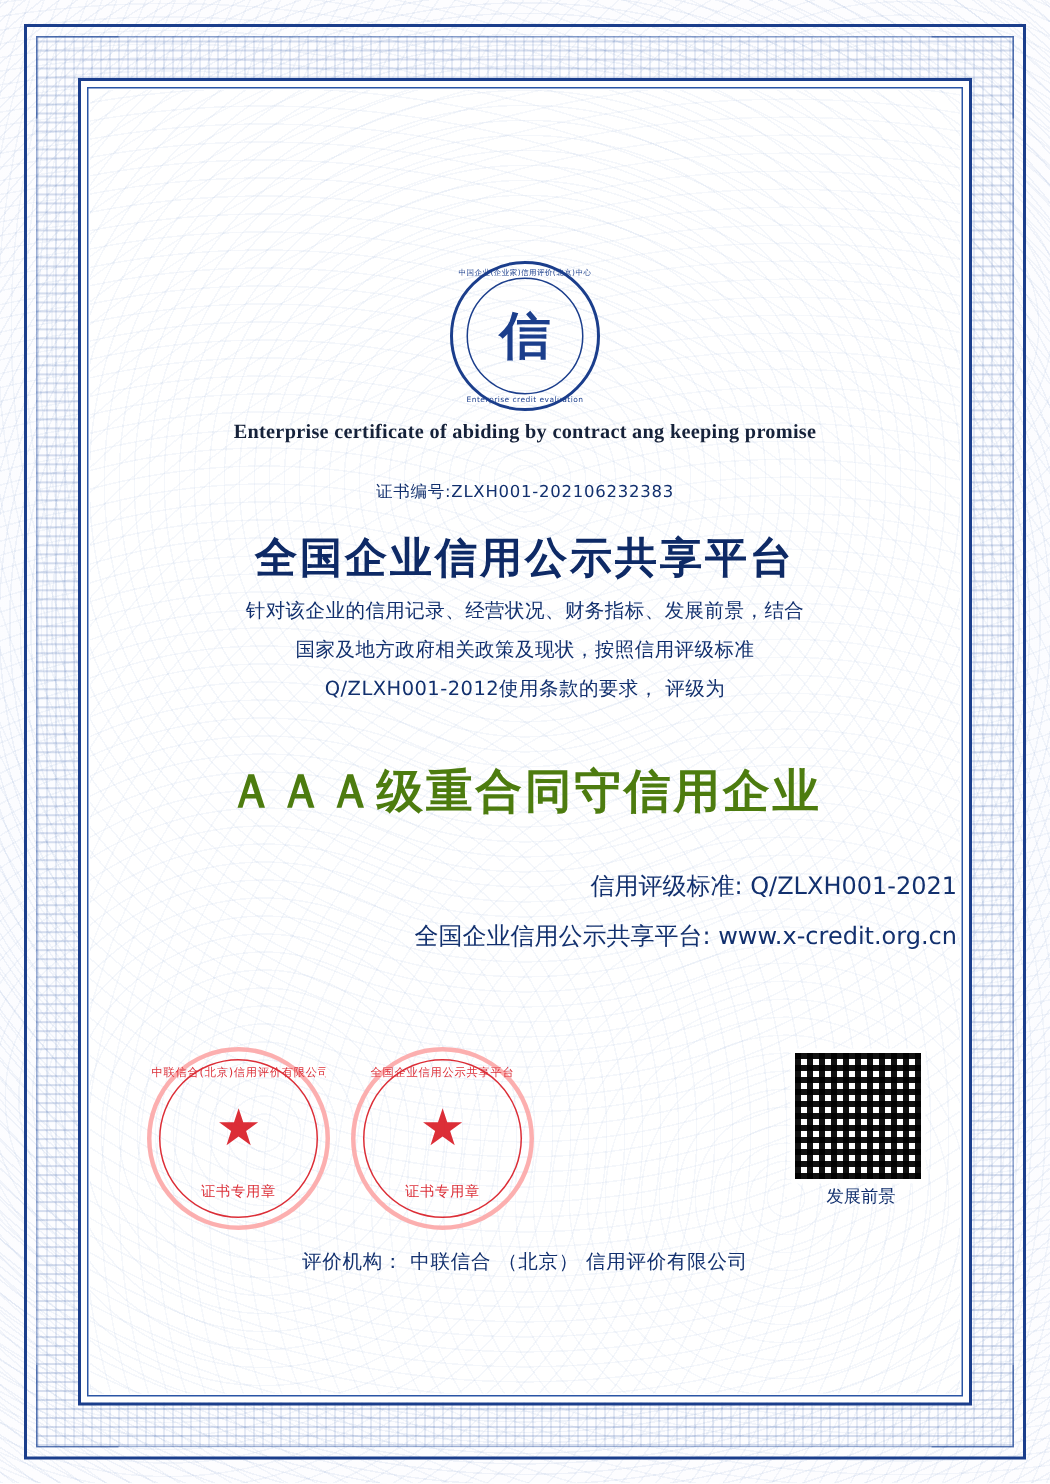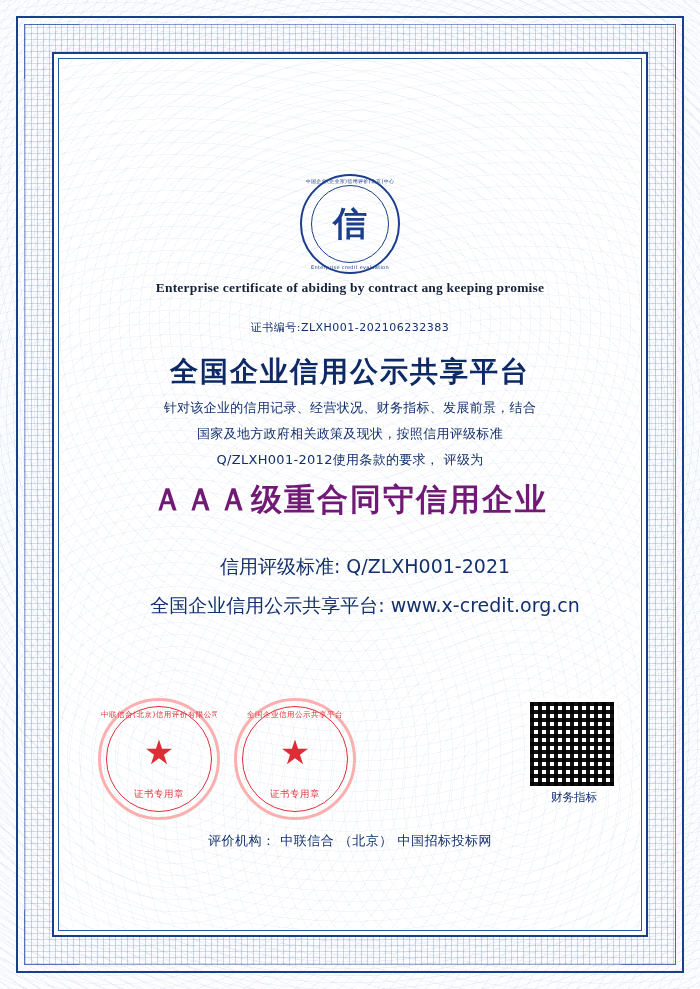--- a/index.html
+++ b/index.html
@@ -172,34 +172,34 @@
     margin-top: 4px;
     font-family: "DejaVu Sans", sans-serif;
     font-size: 13px;
     color: #12306e;
     line-height: 2.0;
     letter-spacing: 0.3px;
   }
   .body-text .line { display: block; }
 
   .grade {
-    margin-top: 6px;
+    margin-top: 34px;
     font-family: "DejaVu Sans", sans-serif;
     font-weight: bold;
     font-size: 31px;
-    color: #701a75;
+    color: #4d7c0f;
     letter-spacing: 2px;
   }
 
   .details {
     margin-top: 26px;
-    text-align: center;
+    text-align: right;
     padding-left: 30px;
     font-family: "DejaVu Sans", sans-serif;
-    font-size: 19px;
+    font-size: 16px;
     color: #12306e;
     line-height: 2.05;
   }
   .details .row { display: block; white-space: nowrap; }
   .details .row .label { }
   .details .row .value { }
 
   
   .stamp-area {
     position: absolute;
@@ -358,19 +358,19 @@
       <div class="stamp two">
         <div class="inner-ring"></div>
         <div class="arc-label">全国企业信用公示共享平台</div>
         <div class="star">
             <span>★</span>
           </div>
         <div class="bottom-label">证书专用章</div>
       </div>
 
       <div class="qr"></div>
-      <div class="qr-caption">财务指标</div>
+      <div class="qr-caption">发展前景</div>
     </div>
 
-    <div class="issuer">评价机构： 中联信合 （北京） 中国招标投标网</div>
+    <div class="issuer">评价机构： 中联信合 （北京） 信用评价有限公司</div>
 
   </div>
 </div>
 
 </body></html>

